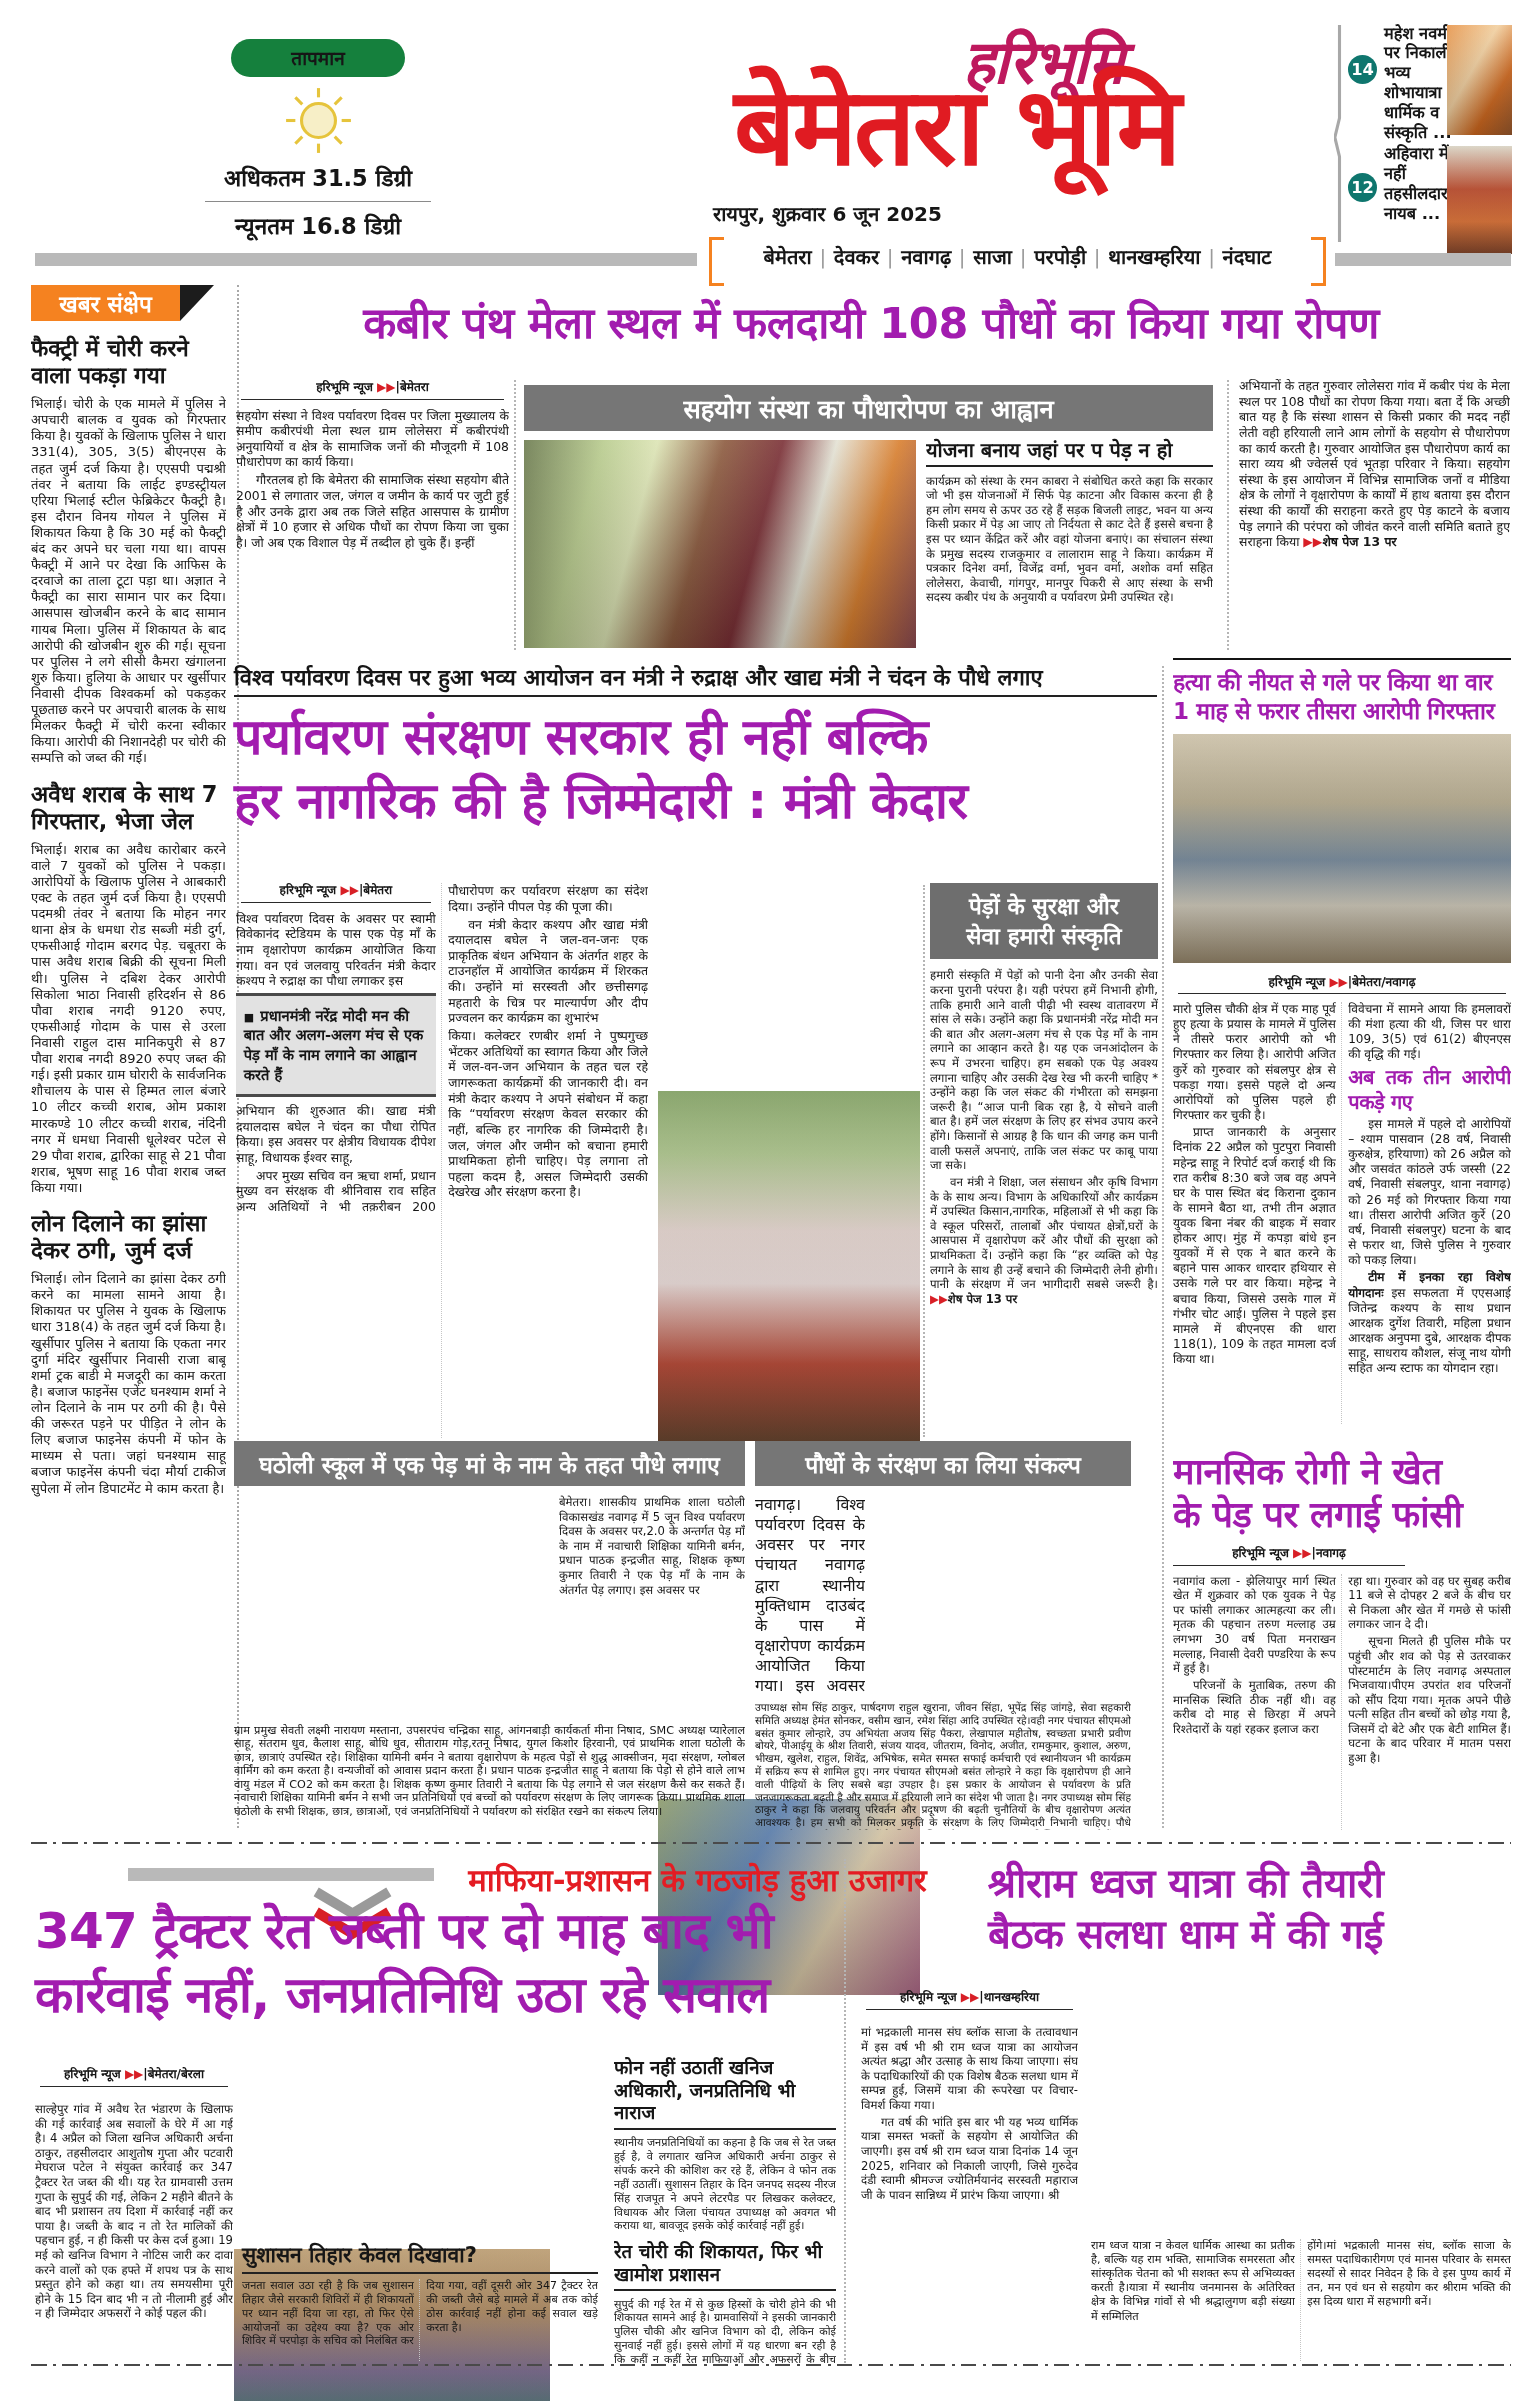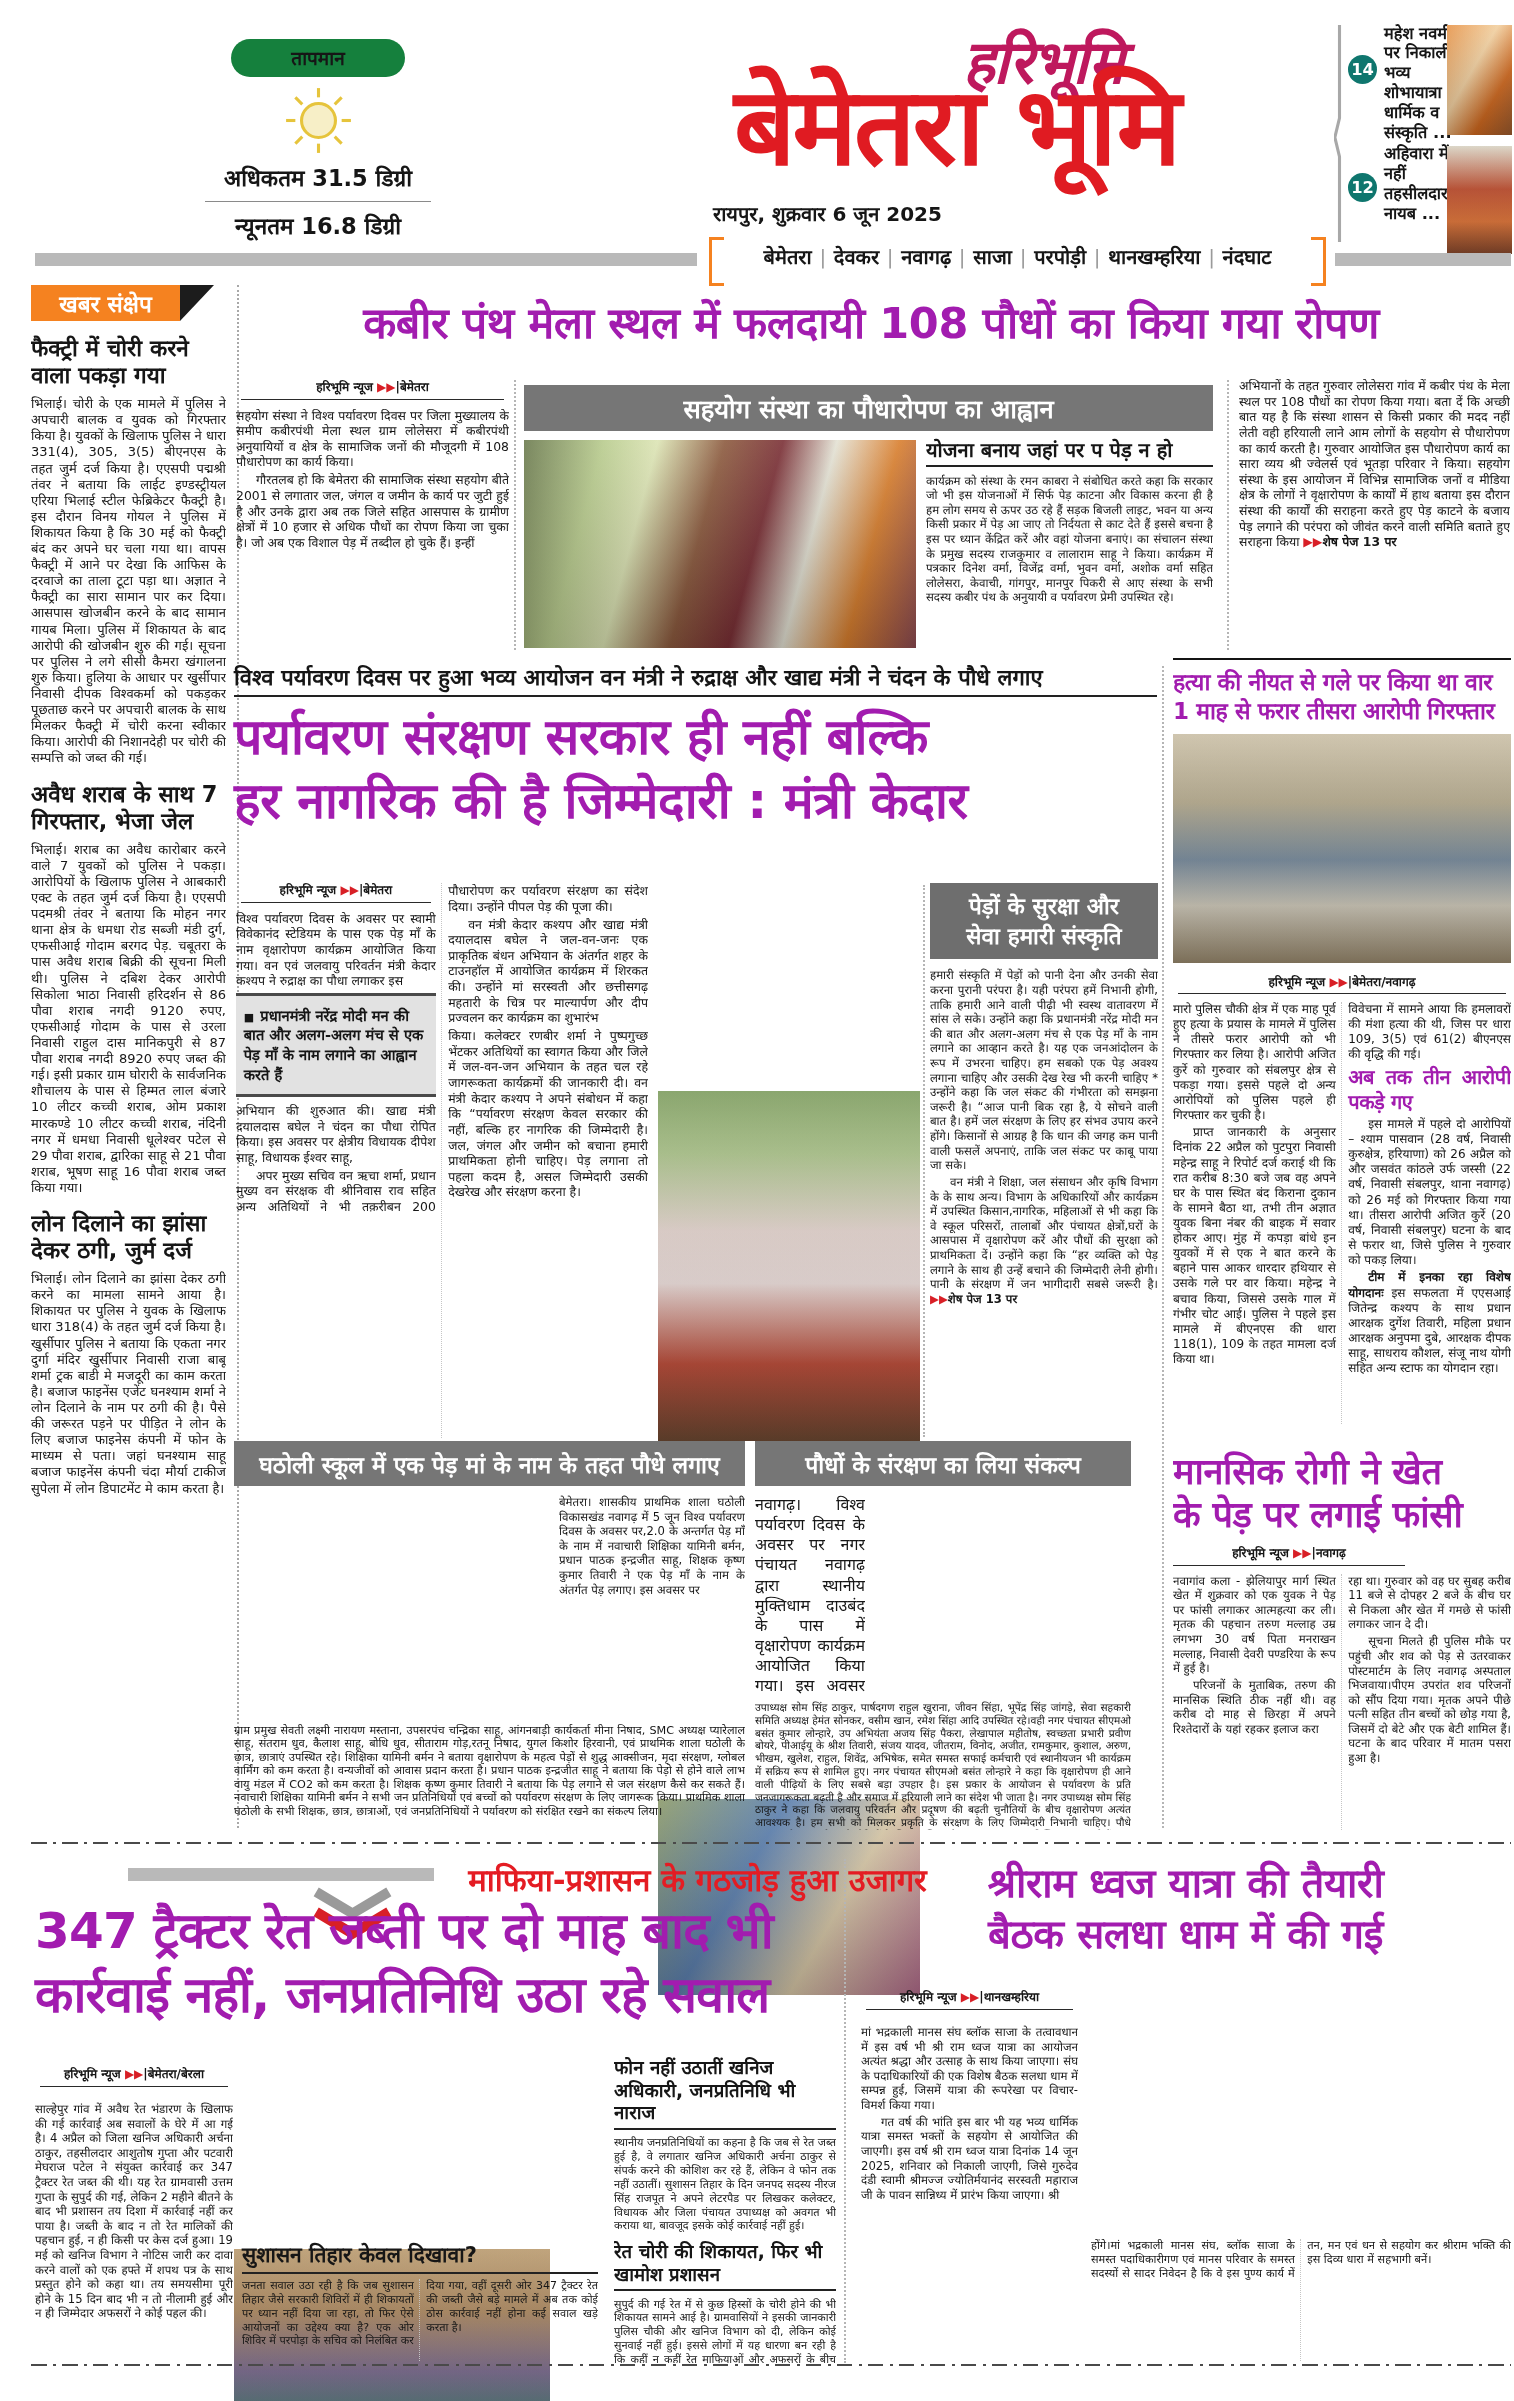--- a/index.html
+++ b/index.html
@@ -265,17 +265,18 @@
   </div>
   <div class="abs" style="left:861px;top:1988px;width:217px;">
     <div class="byline"><span>हरिभूमि न्यूज</span> <span class="ar">▶▶</span>|<span>थानखम्हरिया</span></div>
   </div>
   <div class="abs bt" style="left:861px;top:2025px;width:217px;height:336px;font-size:11.6px;">
     <p>मां भद्रकाली मानस संघ ब्लॉक साजा के तत्वावधान में इस वर्ष भी श्री राम ध्वज यात्रा का आयोजन अत्यंत श्रद्धा और उत्साह के साथ किया जाएगा। संघ के पदाधिकारियों की एक विशेष बैठक सलधा धाम में सम्पन्न हुई, जिसमें यात्रा की रूपरेखा पर विचार-विमर्श किया गया।</p>
     <p class="ind">गत वर्ष की भांति इस बार भी यह भव्य धार्मिक यात्रा समस्त भक्तों के सहयोग से आयोजित की जाएगी। इस वर्ष श्री राम ध्वज यात्रा दिनांक 14 जून 2025, शनिवार को निकाली जाएगी, जिसे गुरुदेव दंडी स्वामी श्रीमज्ज ज्योतिर्मयानंद सरस्वती महाराज जी के पावन सान्निध्य में प्रारंभ किया जाएगा। श्री</p>
   </div>
 
   <div class="abs bt cols2" style="left:1091px;top:2239px;width:420px;height:122px;font-size:11.2px;column-rule:0.8px dotted #c5c5c5;">
+    <p>राम ध्वज यात्रा न केवल धार्मिक आस्था का प्रतीक है, बल्कि यह राम भक्ति, सामाजिक समरसता और सांस्कृतिक चेतना को भी सशक्त रूप से अभिव्यक्त करती है।यात्रा में स्थानीय जनमानस के अतिरिक्त क्षेत्र के विभिन्न गांवों से भी श्रद्धालुगण बड़ी संख्या में सम्मिलित</p>
     <p>होंगे।मां भद्रकाली मानस संघ, ब्लॉक साजा के समस्त पदाधिकारीगण एवं मानस परिवार के समस्त सदस्यों से सादर निवेदन है कि वे इस पुण्य कार्य में तन, मन एवं धन से सहयोग कर श्रीराम भक्ति की इस दिव्य धारा में सहभागी बनें।</p>
   </div>
 
 </div>
 
 
 </body></html>

